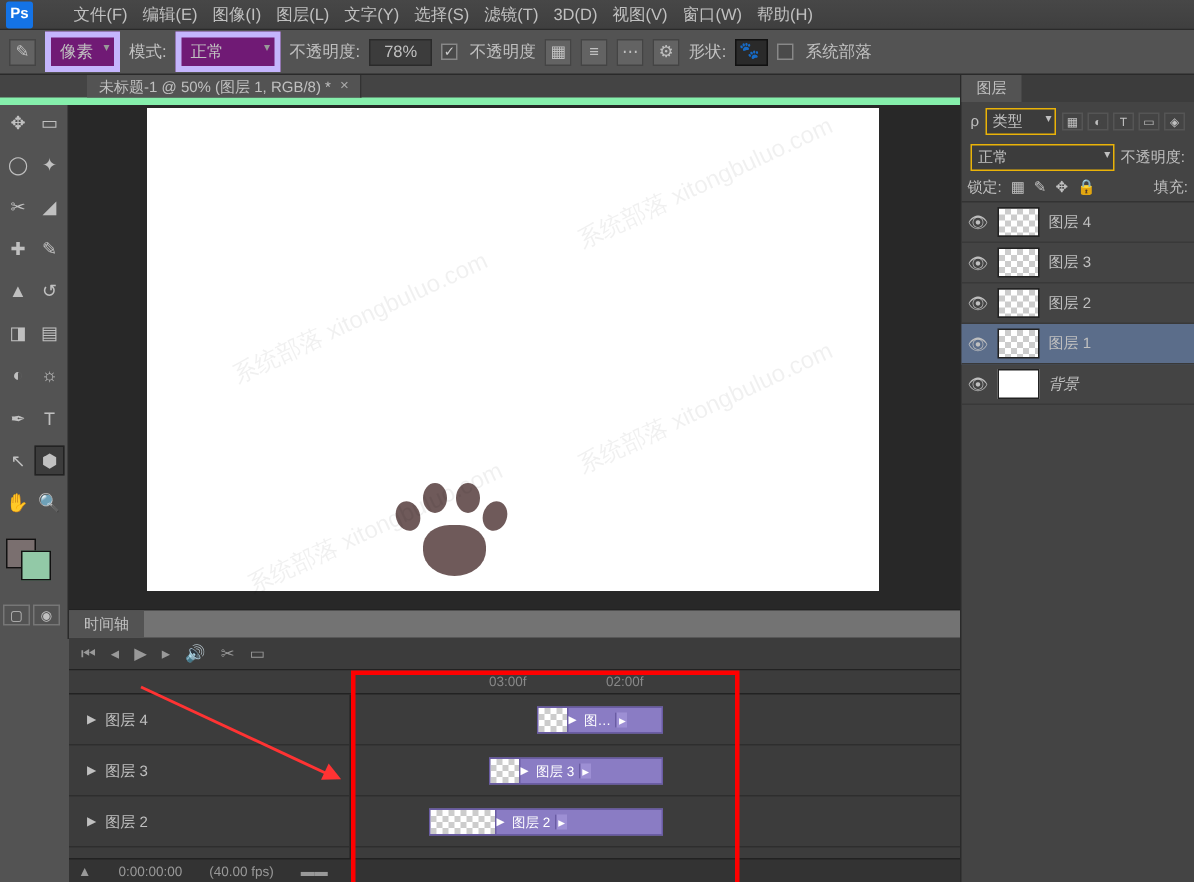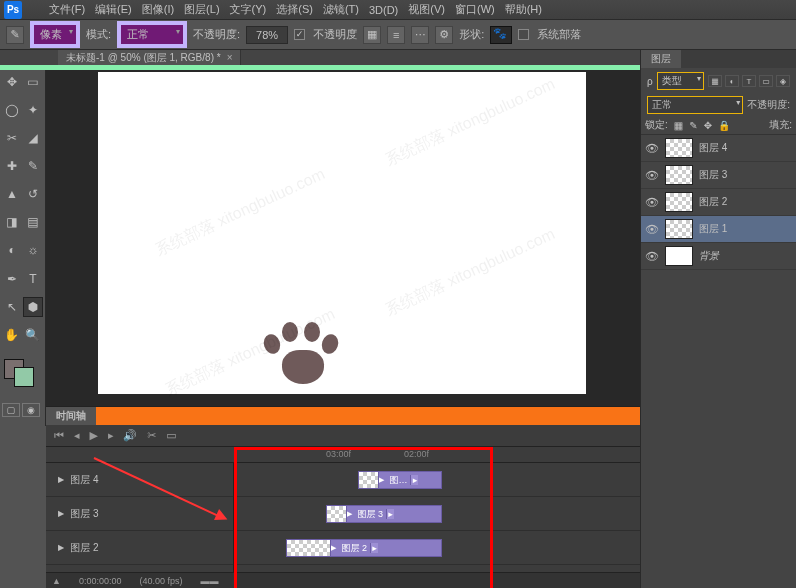--- a/index.html
+++ b/index.html
@@ -31,21 +31,21 @@
 .mask-icons div { width: 18px; height: 14px; border: 1px solid #777; background: #535353; display: flex; align-items: center; justify-content: center; font-size: 9px; }
 .canvas-area { flex: 1; background: #282828; position: relative; overflow: hidden; }
 .canvas { position: absolute; left: 52px; top: 2px; width: 488px; height: 322px; background: #fff; }
 .paw { position: absolute; left: 164px; top: 248px; width: 80px; height: 70px; }
 .paw-pad { position: absolute; width: 42px; height: 34px; background: #6f5a5a; border-radius: 42% 42% 50% 50%; left: 20px; top: 30px; }
 .paw-toe { position: absolute; width: 16px; height: 20px; background: #6f5a5a; border-radius: 50%; }
 .t1 { left: 2px; top: 14px; transform: rotate(-18deg); } .t2 { left: 20px; top: 2px; } .t3 { left: 42px; top: 2px; } .t4 { left: 60px; top: 14px; transform: rotate(18deg); }
 .wm { position: absolute; color: rgba(0,0,0,0.06); font-size: 16px; transform: rotate(-25deg); pointer-events: none; }
 .statusbar { height: 18px; background: #3c3c3c; border-top: 1px solid #222; display: flex; align-items: center; font-size: 10px; padding: 0 10px; gap: 60px; }
 .timeline-panel { position: absolute; left: 46px; right: 156px; bottom: 0; height: 182px; background: #3c3c3c; border-top: 1px solid #222; }
-.tl-tab { height: 18px; background: #f97316; display: flex; font-weight: bold; }
+.tl-tab { height: 18px; background: #737373; display: flex; }
 .tl-tabname { background: #535353; padding: 2px 10px; font-size: 10px; }
 .tl-toolbar { height: 22px; display: flex; align-items: center; gap: 10px; padding: 0 8px; border-bottom: 1px solid #222; }
 .tl-toolbar span { font-size: 11px; color: #999; }
 .tl-ruler { height: 16px; background: #3c3c3c; border-bottom: 1px solid #222; position: relative; font-size: 9px; color: #888; }
 .tl-ruler span { position: absolute; top: 2px; }
 .tl-body { display: flex; }
 .tl-tracklabels { width: 188px; border-right: 1px solid #222; }
 .tl-track { height: 34px; display: flex; align-items: center; border-bottom: 1px solid #2e2e2e; padding-left: 12px; gap: 6px; font-size: 10px; position: relative; }
 .tl-tri { font-size: 8px; }
 .tl-clips { flex: 1; position: relative; }

